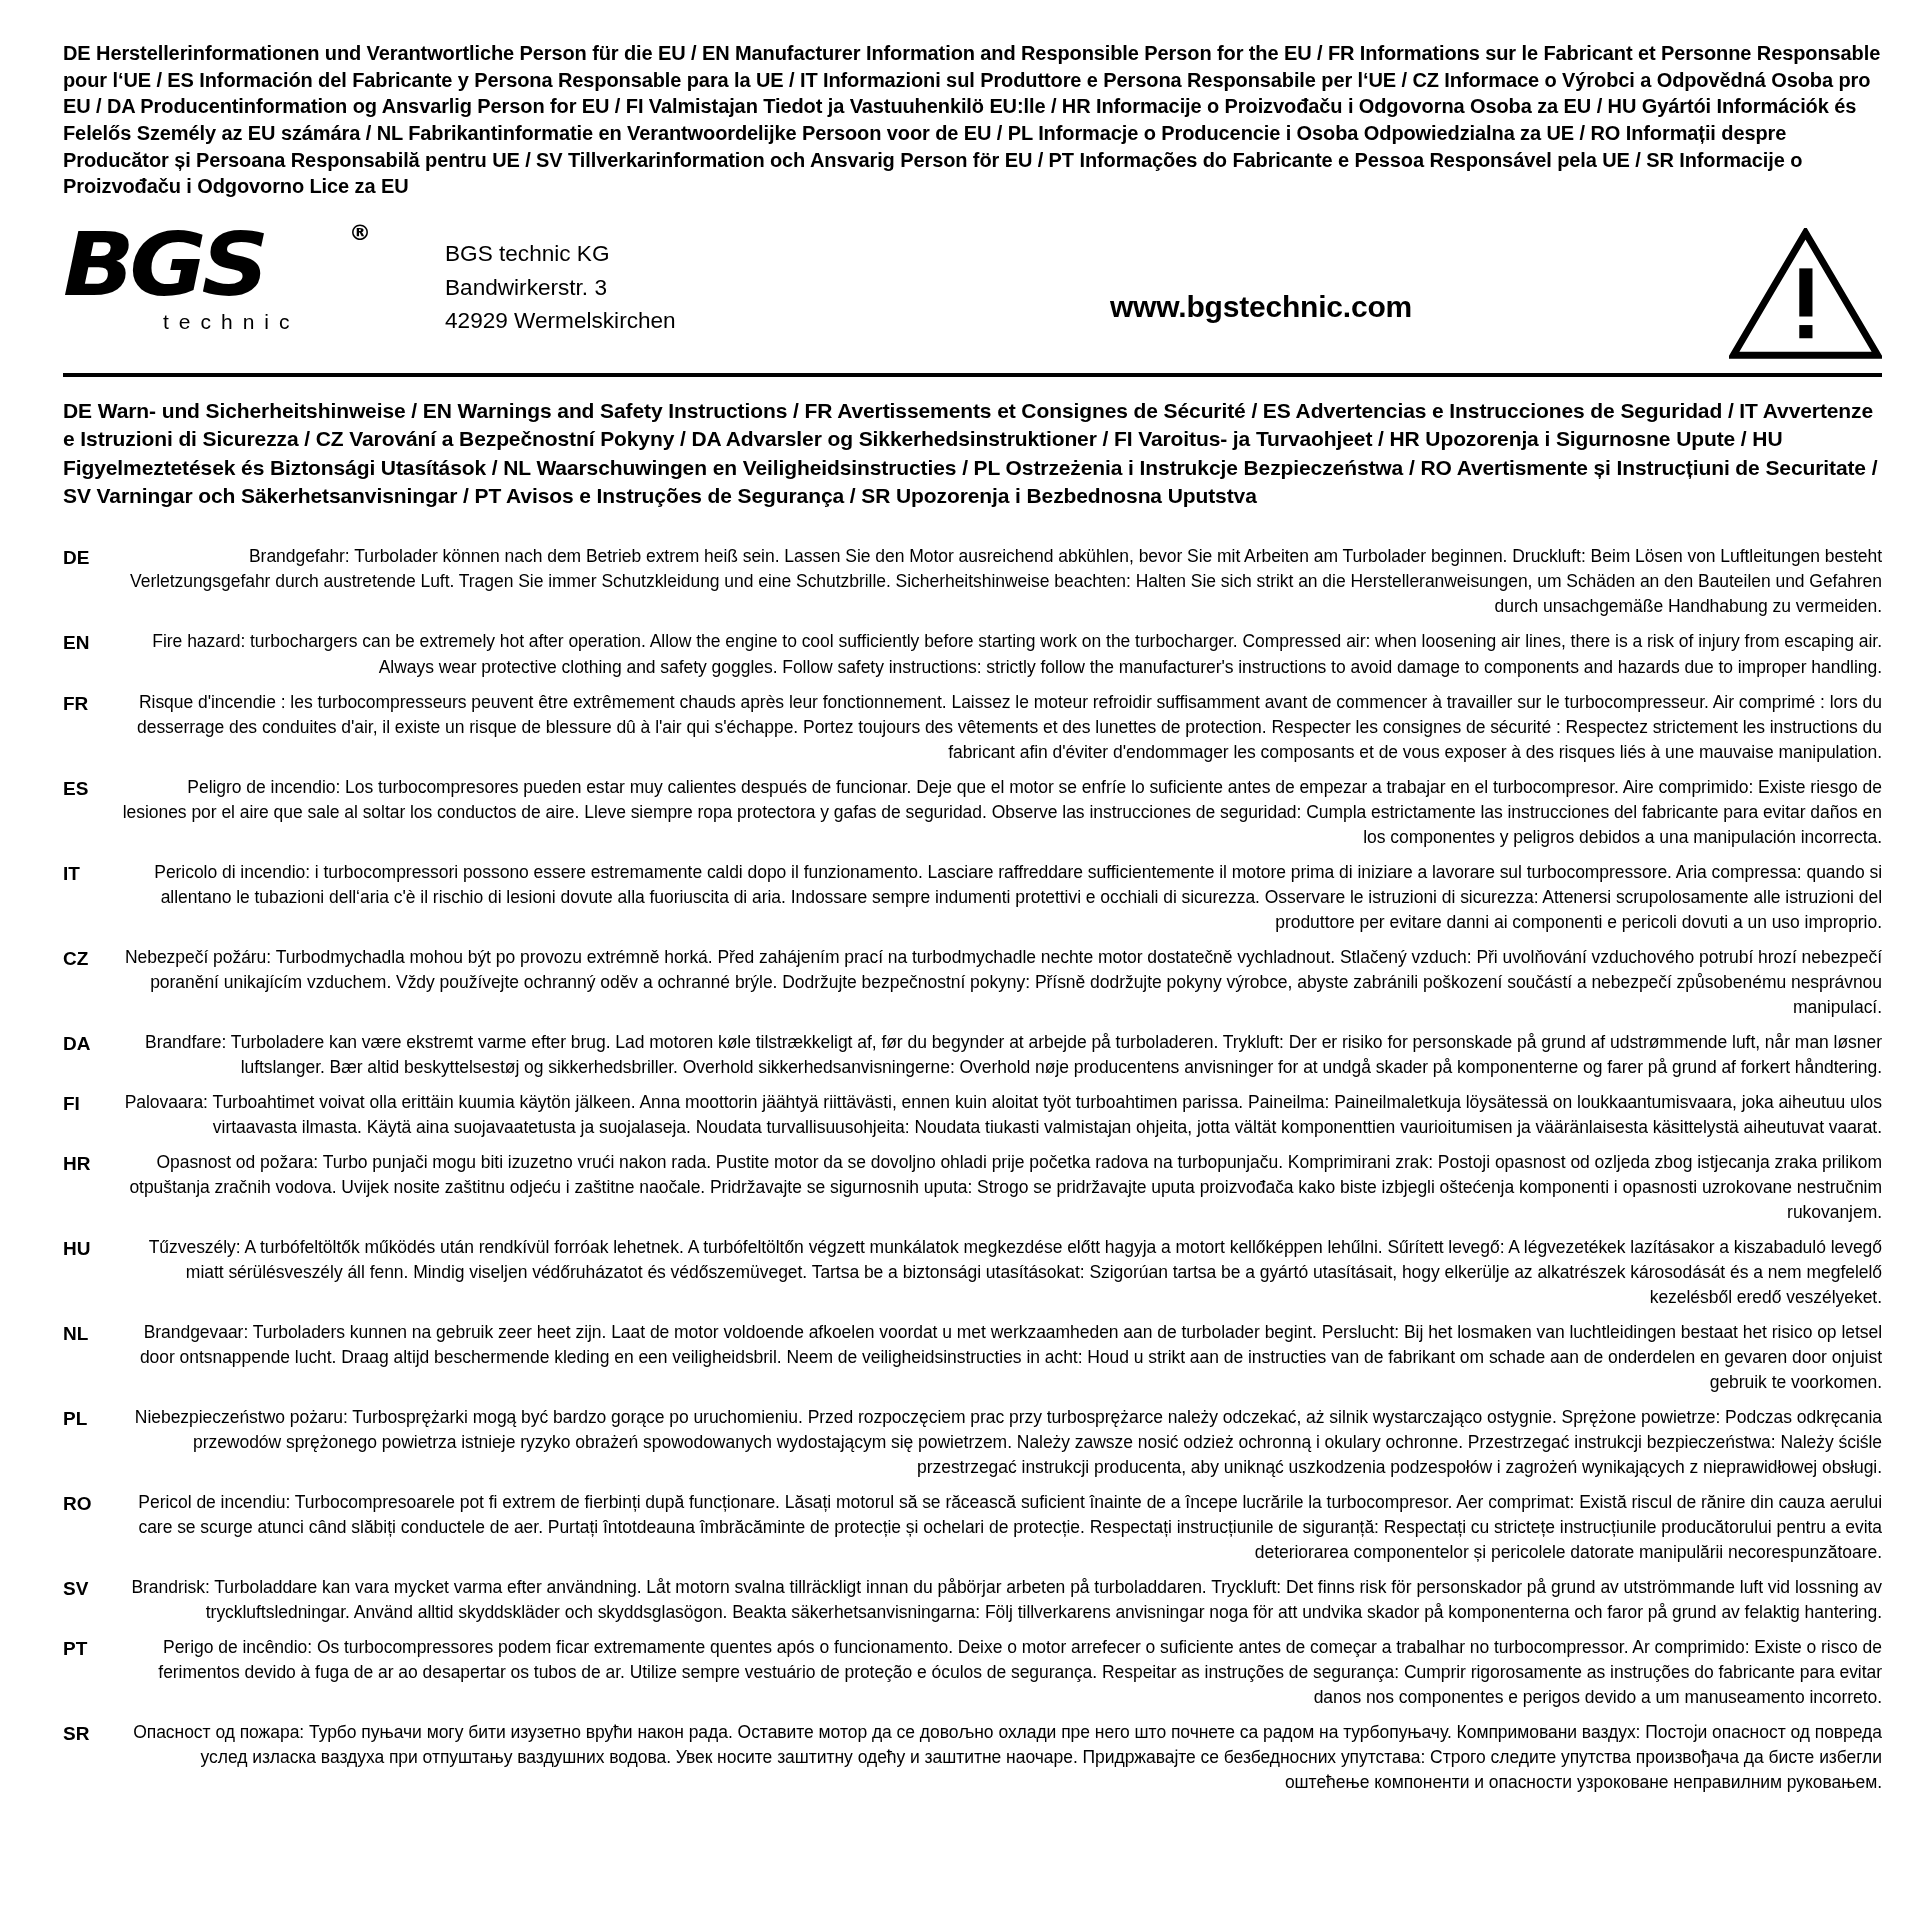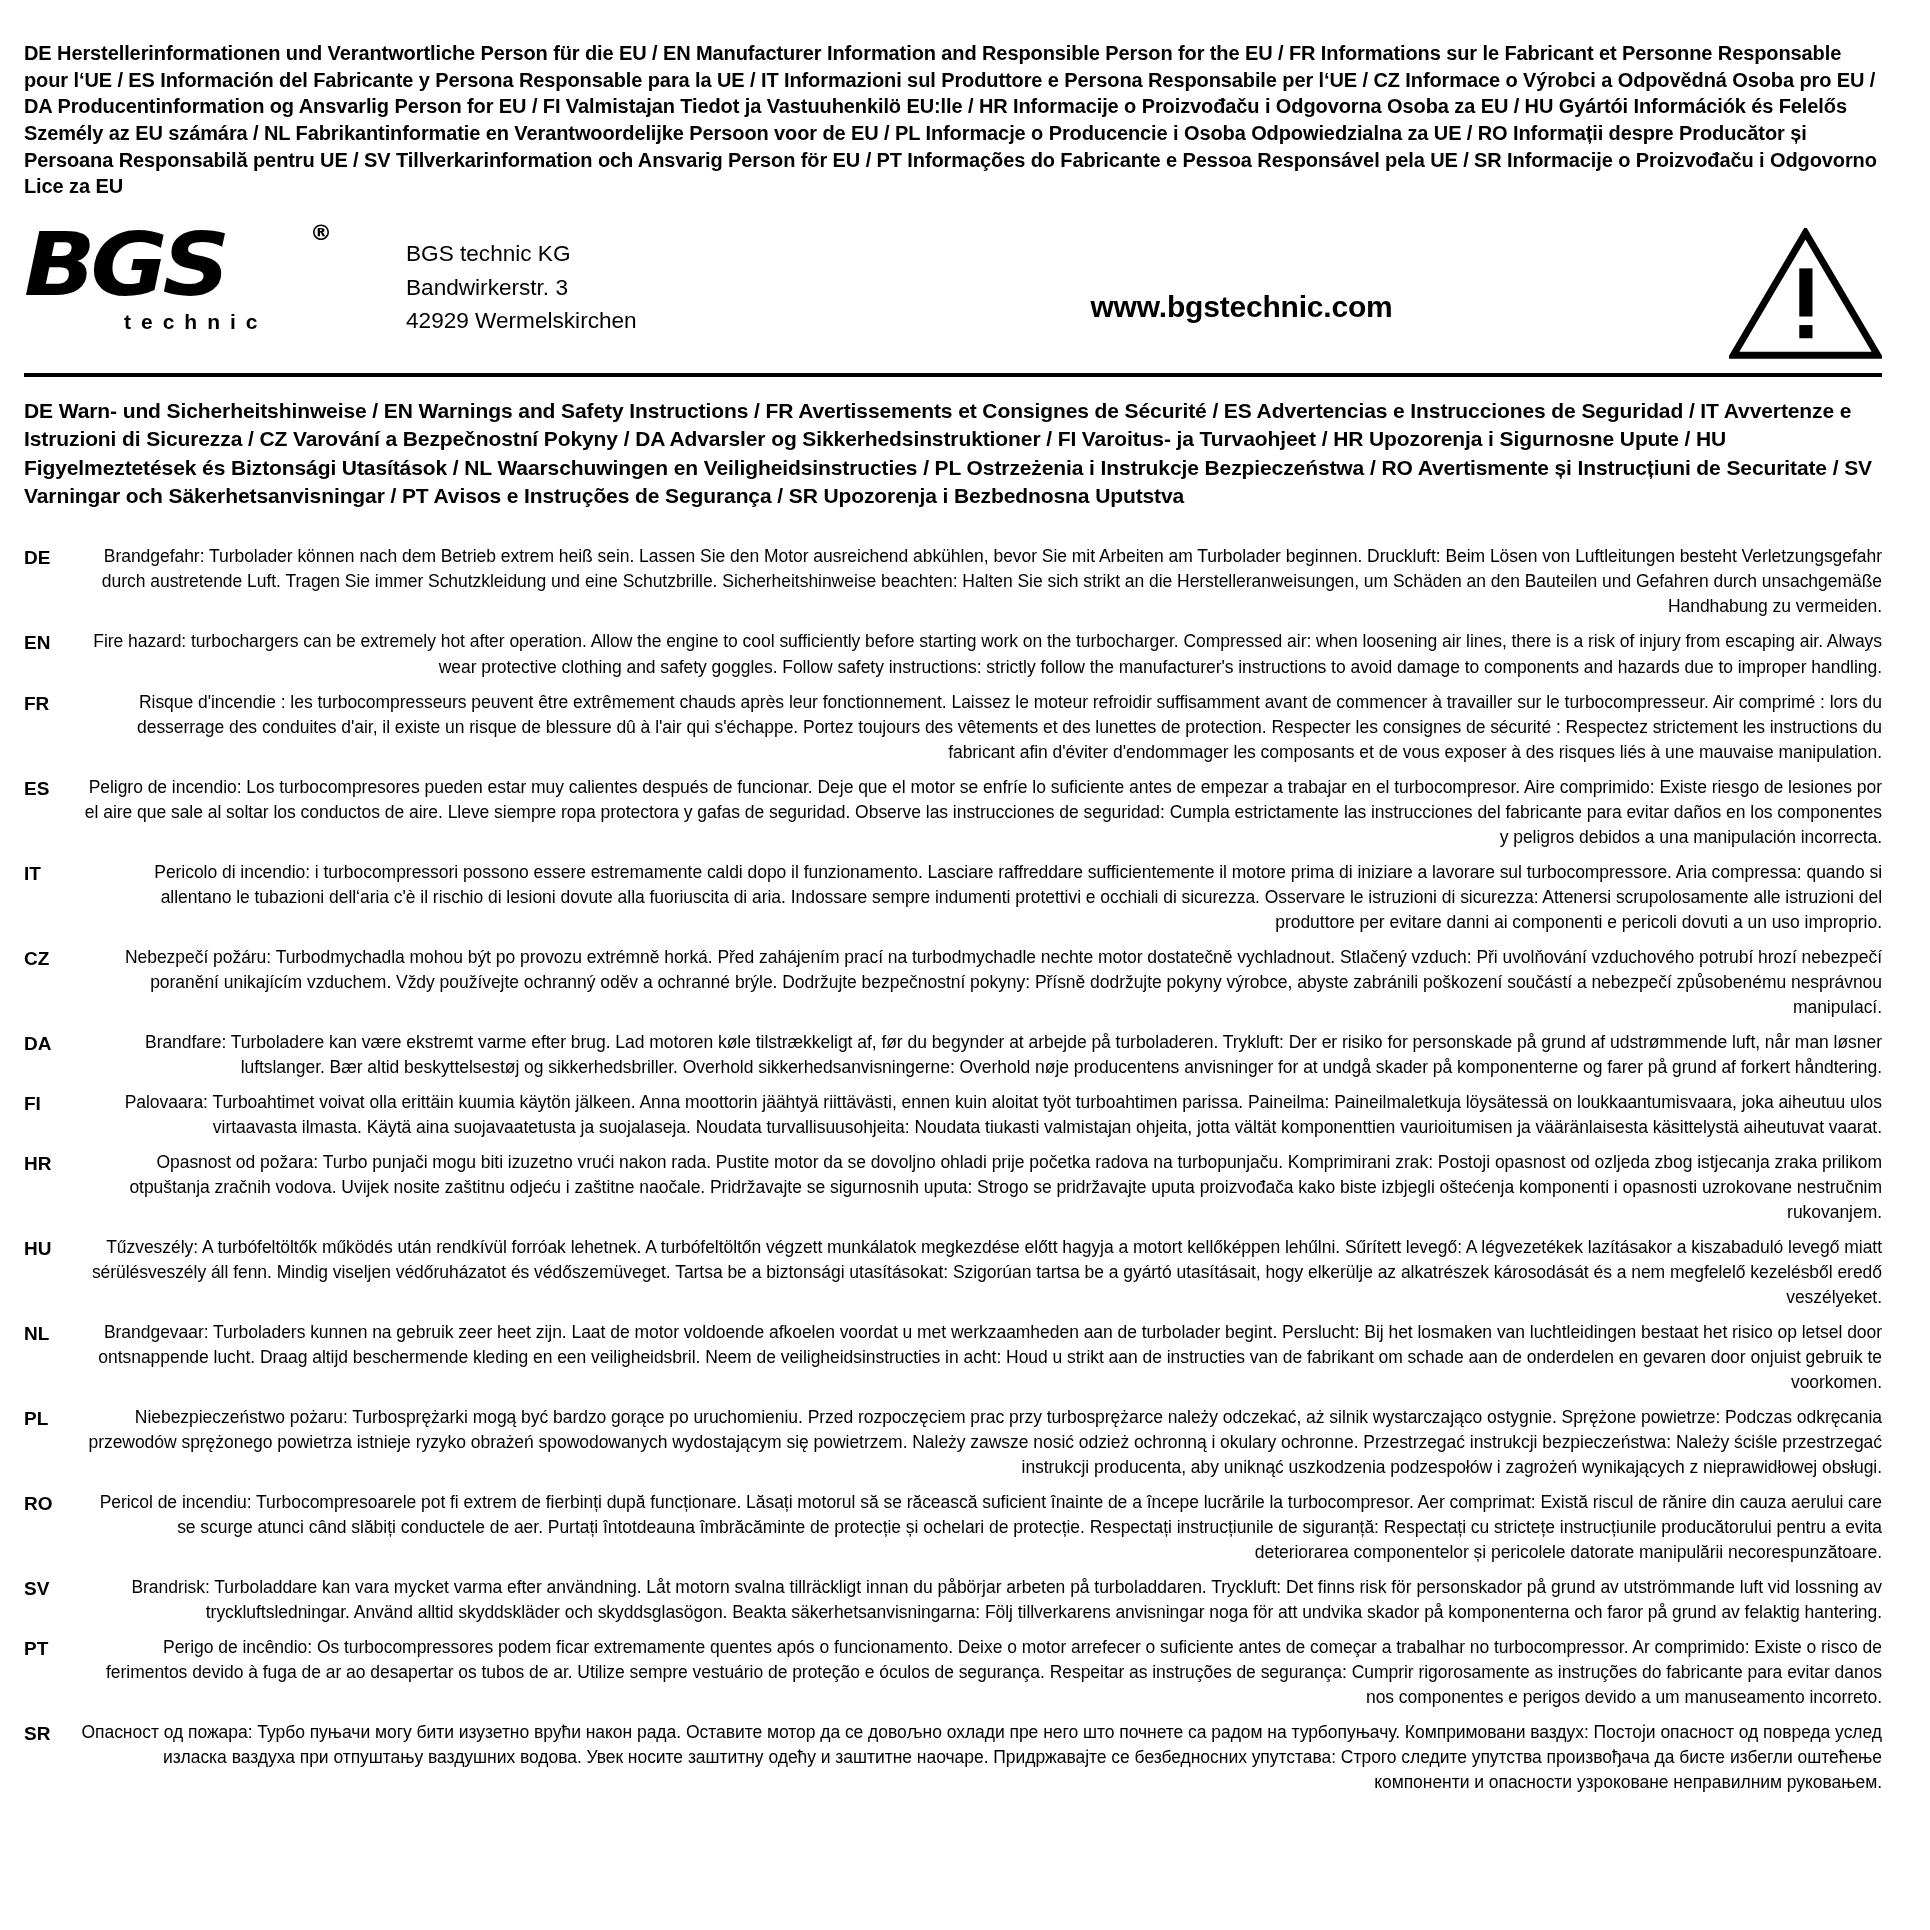--- a/index.html
+++ b/index.html
@@ -11,21 +11,21 @@
     width: 1930px;
     height: 1930px;
     font-family: "Liberation Sans", sans-serif;
     color: #000000;
     -webkit-font-smoothing: antialiased;
   }
   .page {
     box-sizing: border-box;
     width: 1930px;
     height: 1352px;
-    padding: 40px 48px 31px 24px;
+    padding: 40px 48px 31px 63px;
     position: relative;
   }
 
   
   .header-langs {
     font-size: 20px;
     font-weight: bold;
     line-height: 1.335;
     letter-spacing: -0.1px;
     margin: 0 0 20px 0;
@@ -67,21 +67,21 @@
     position: absolute;
     top: -1.6px;
     left: 286px;
     font-size: 22px;
     font-weight: bold;
     font-family: "DejaVu Sans", sans-serif;
   }
   .bgs-technic {
     font-family: "Liberation Sans", sans-serif;
     font-size: 21px;
-    font-weight: bold;
+    font-weight: normal;
     letter-spacing: 10px;
     margin-top: 1.6px;
     margin-left: 100px;
   }
   .addr-cell {
     flex: 0 0 374px;
     font-size: 22.6px;
     line-height: 1.48;
     padding-top: 17px;
   }

